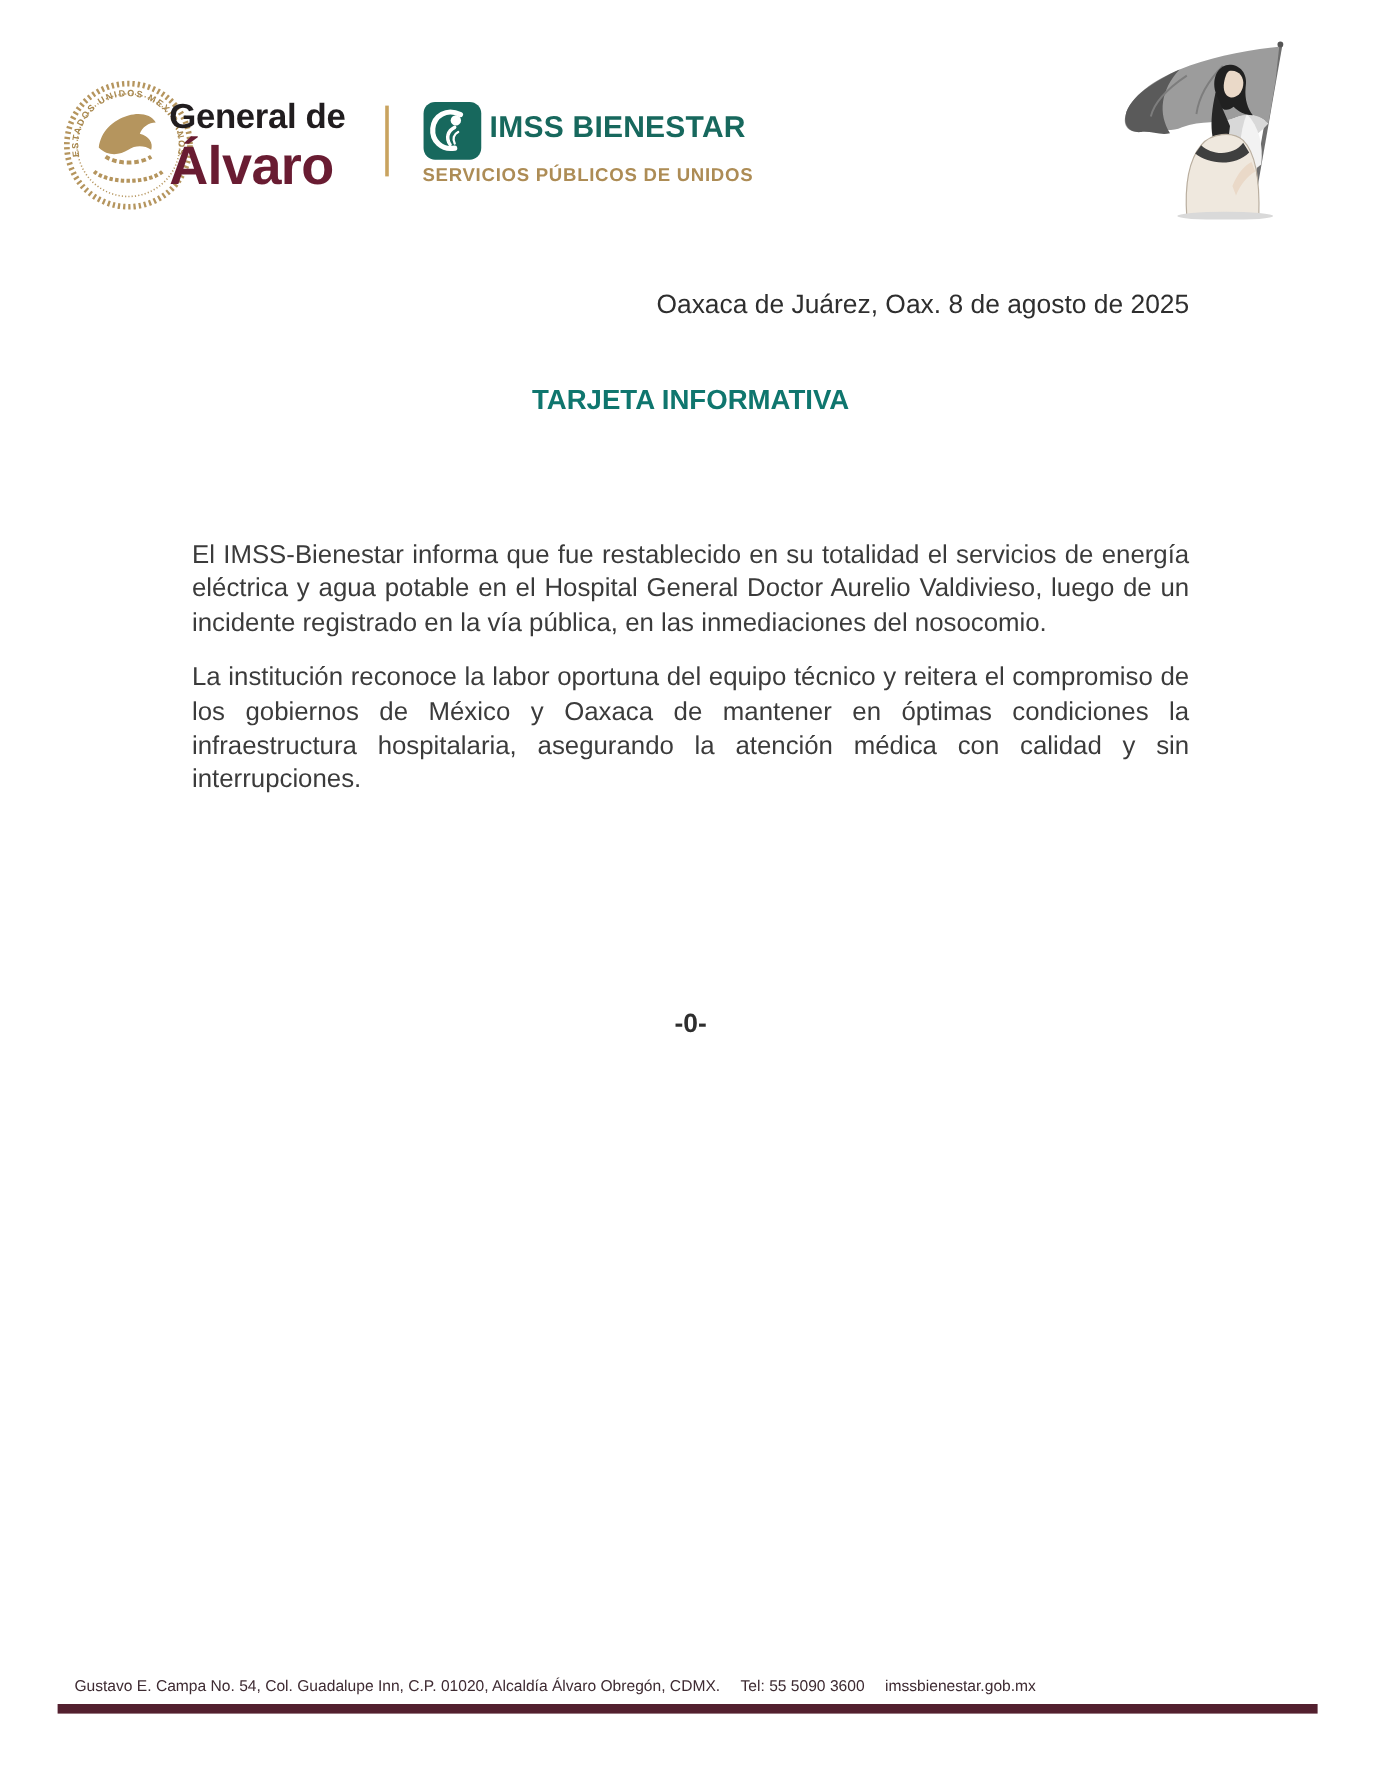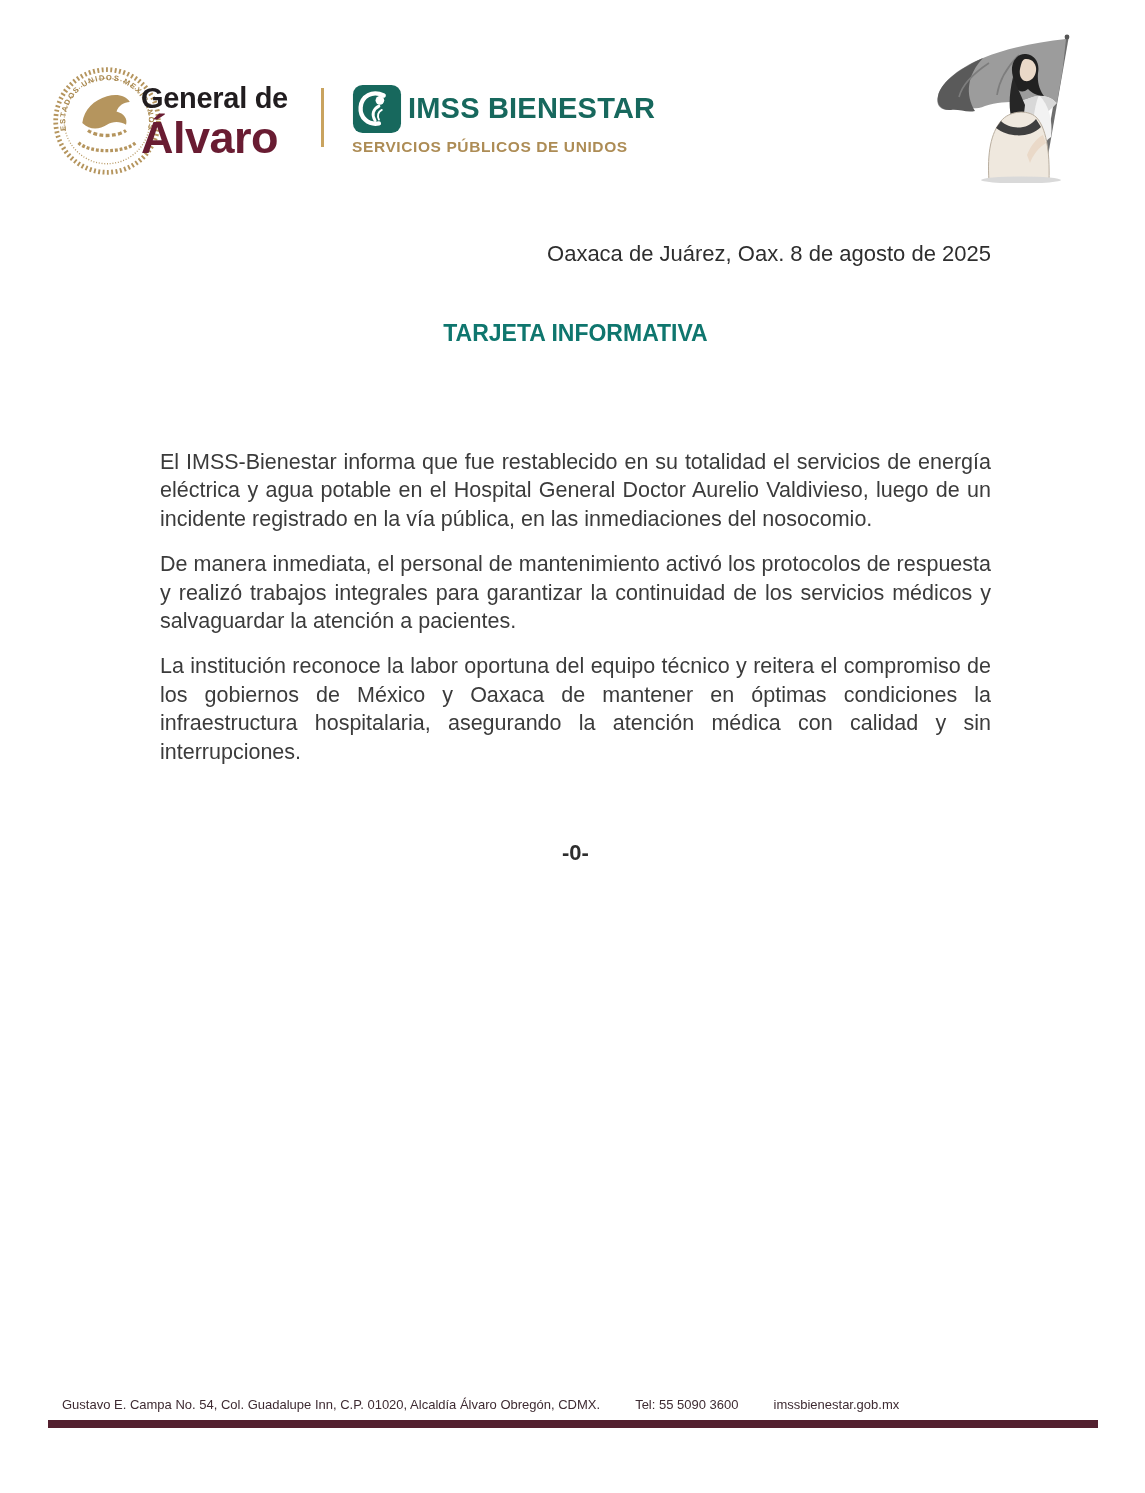--- a/index.html
+++ b/index.html
@@ -13,21 +13,21 @@
     overflow: hidden;
   }
 
   
   .seal { position: absolute; left: 50px; top: 64px; width: 114px; height: 114px; }
   .gob-wordmark { position: absolute; left: 141px; top: 84px; line-height: 1; }
   .gob-line1 { font-size: 29px; font-weight: bold; color: #211d1f; letter-spacing: -0.3px; }
   .gob-line2 { font-size: 45px; font-weight: bold; color: #691c32; letter-spacing: -0.5px; margin-top: 2px; }
   .header-divider { position: absolute; left: 321px; top: 88px; width: 3px; height: 59px; background: #c9a35f; }
   .imss-box { position: absolute; left: 352px; top: 84px; width: 50px; height: 50px; }
-  .imss-name { position: absolute; left: 408px; top: 92px; font-size: 29px; font-weight: bold; color: #17685d; letter-spacing: 0.2px; }
+  .imss-name { position: absolute; left: 408px; top: 92px; font-size: 25px; font-weight: bold; color: #17685d; letter-spacing: 0.2px; }
   .imss-tagline { position: absolute; left: 352px; top: 138px; font-size: 15.5px; font-weight: bold; color: #ad8c55; letter-spacing: 0.6px; }
   .flag-illustration { position: absolute; left: 928px; top: 33px; width: 152px; height: 150px; }
 
   
   .dateline {
     position: absolute; left: 160px; top: 241px; width: 831px;
     text-align: right; font-size: 22px; color: #2e2e2e;
   }
   .doc-title {
     position: absolute; left: 160px; top: 320px; width: 831px; margin: 0;
@@ -46,21 +46,21 @@
     color: #3b3b3b;
   }
   .end-mark {
     position: absolute; left: 160px; top: 840px; width: 831px;
     text-align: center; font-size: 22px; font-weight: bold; color: #2e2e2e;
   }
 
   
   .footer-line {
     position: absolute; left: 62px; top: 1397px; width: 1040px;
-    display: flex; gap: 35px; align-items: baseline;
+    display: flex; gap: 17px; align-items: baseline;
     font-size: 13px; color: #3e2b32; white-space: nowrap; text-align: right;
   }
   .footer-bar {
     position: absolute; left: 48px; top: 1420px; width: 1050px; height: 8px;
     background: #53202f;
   }
 </style>
 </head>
 <body>
 
@@ -115,21 +115,20 @@
     <path d="M98,122 C102,112 108,105 114,102 L117,110 C110,114 104,122 101,130 Z" fill="#ead9c8"></path>
     <ellipse cx="92" cy="147" rx="40" ry="3.5" fill="#d9d9d9"></ellipse>
   </svg>
 
   <div class="dateline">Oaxaca de Juárez, Oax. 8 de agosto de 2025</div>
 
   <h1 class="doc-title">TARJETA INFORMATIVA</h1>
 
   <main class="body-text">
     <p>El IMSS-Bienestar informa que fue restablecido en su totalidad el servicios de energía eléctrica y agua potable en el Hospital General Doctor Aurelio Valdivieso, luego de un incidente registrado en la vía pública, en las inmediaciones del nosocomio.</p>
-    <p>De manera inmediata, el personal de mantenimiento activó los protocolos de respuesta y realizó trabajos integrales para garantizar la continuidad de los servicios médicos y salvaguardar la atención a pacientes.</p>
     <p>La institución reconoce la labor oportuna del equipo técnico y reitera el compromiso de los gobiernos de México y Oaxaca de mantener en óptimas condiciones la infraestructura hospitalaria, asegurando la atención médica con calidad y sin interrupciones.</p>
   </main>
 
   <div class="end-mark">-0-</div>
 
   <div class="footer-line">
     <span>Gustavo E. Campa No. 54, Col. Guadalupe Inn, C.P. 01020, Alcaldía Álvaro Obregón, CDMX.</span>
     <span>Tel: 55 5090 3600</span>
     <span>imssbienestar.gob.mx</span>
   </div>

